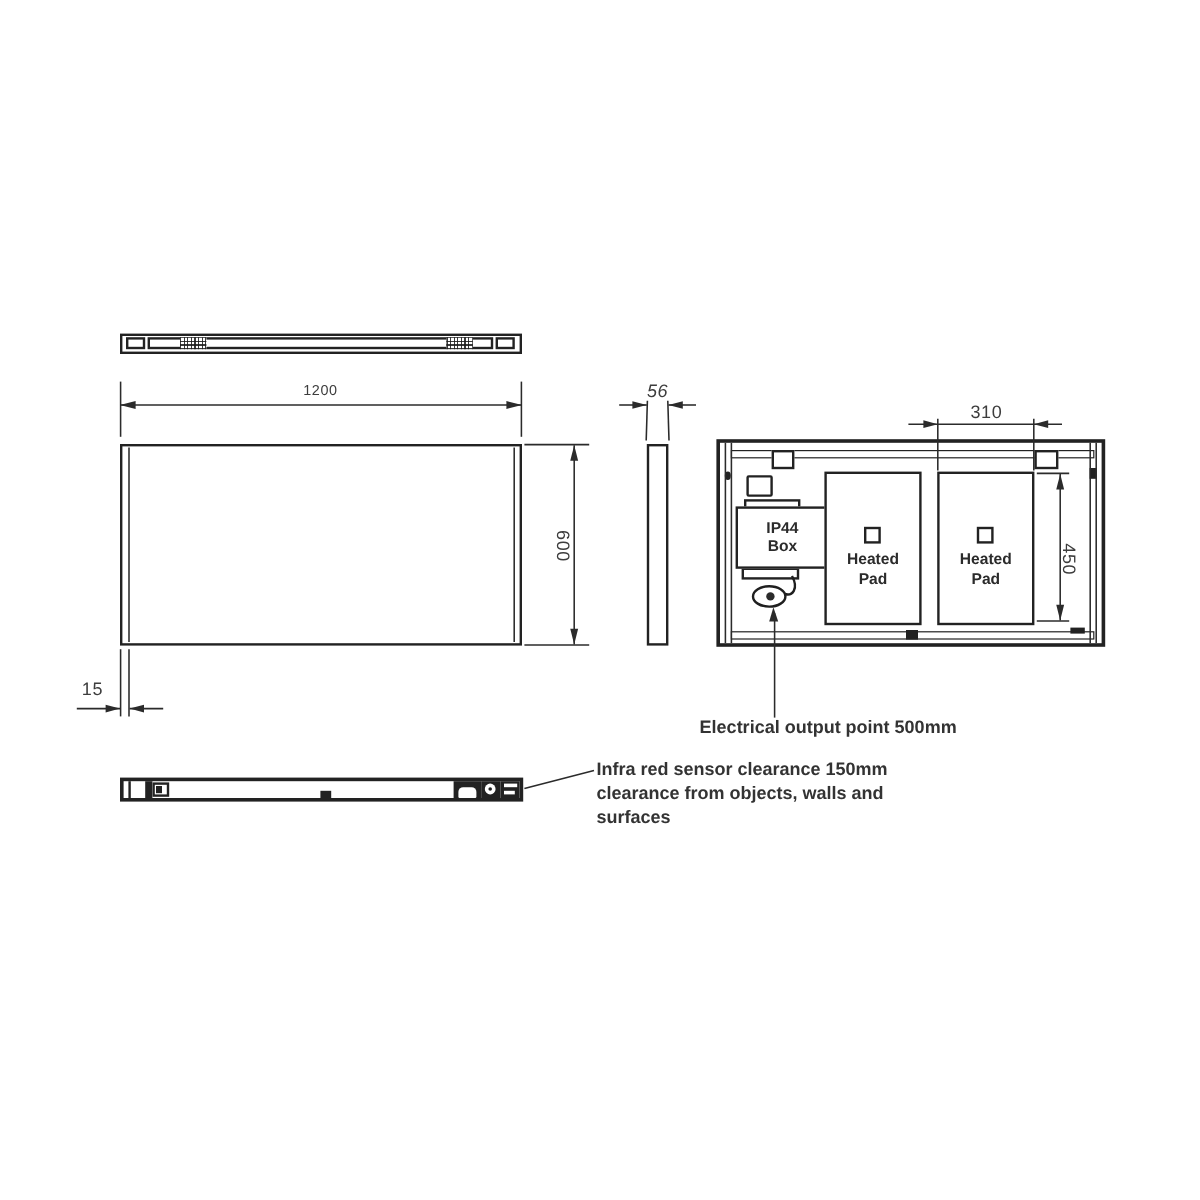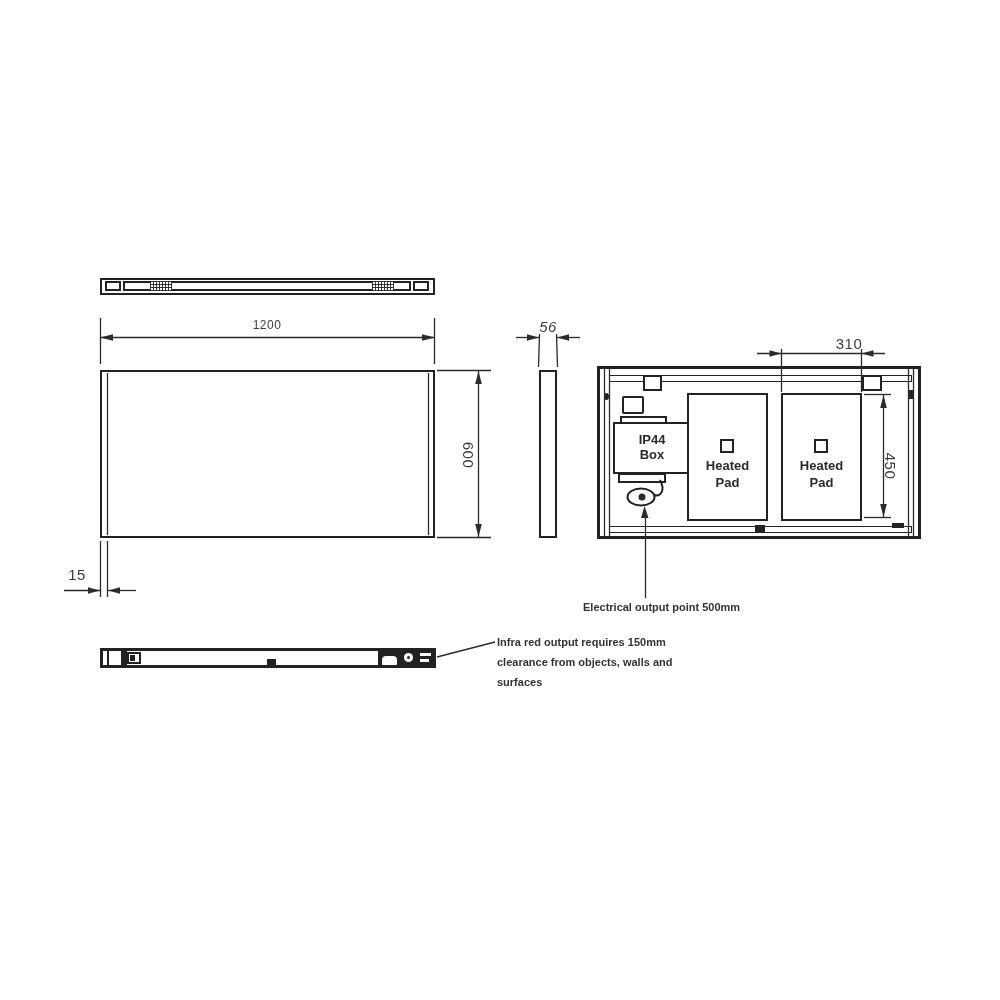--- a/index.html
+++ b/index.html
@@ -15,21 +15,21 @@
   }
   .abs{position:absolute;box-sizing:border-box;}
   .box{border:2px solid var(--line);background:#ffffff;}
   .fill{background:var(--line);}
   .dimtext{
     font-size:15px;color:var(--dimtext);text-align:center;
     line-height:16px;letter-spacing:0.5px;white-space:nowrap;
   }
   .vtext{transform:rotate(90deg);transform-origin:center center;}
   .note{
-    font-size:11px;font-weight:700;color:var(--notetext);
+    font-size:15px;font-weight:700;color:var(--notetext);
     line-height:20px;white-space:nowrap;
   }
   .padlabel{
     font-size:13px;font-weight:700;color:#2b2b2b;text-align:center;
     line-height:17px;width:100%;
   }
   .hatch{
     background-image:
       repeating-linear-gradient(0deg, rgba(25,25,25,.85) 0 1px, transparent 1px 3px),
       repeating-linear-gradient(90deg, rgba(25,25,25,.85) 0 1px, transparent 1px 3px);
@@ -198,25 +198,25 @@
   </svg>
 
   <div class="abs dimtext" style="left:237px;top:317px;width:60px;font-size:12px;">1200</div>
 
   <div class="abs dimtext vtext" style="left:448px;top:447px;width:40px;height:16px;">600</div>
 
   <div class="abs dimtext" style="left:62px;top:567px;width:30px;">15</div>
 
   <div class="abs dimtext" style="left:533px;top:319px;width:30px;font-style:italic;">56</div>
 
-  <div class="abs dimtext" style="left:824px;top:336px;width:50px;">310</div>
+  <div class="abs dimtext" style="left:797px;top:336px;width:50px;">310</div>
 
   <div class="abs dimtext vtext" style="left:870px;top:458px;width:40px;height:16px;">450</div>
 
   <div class="abs note" style="left:583px;top:597px;">Electrical output point 500mm</div>
 
   <div class="abs note" style="left:497px;top:632px;">
-    <div>Infra red output requires 150mm</div>
+    <div>Infra red sensor clearance 150mm</div>
     <div>clearance from objects, walls and</div>
     <div>surfaces</div>
   </div>
 
 </div>
 
 </body></html>

